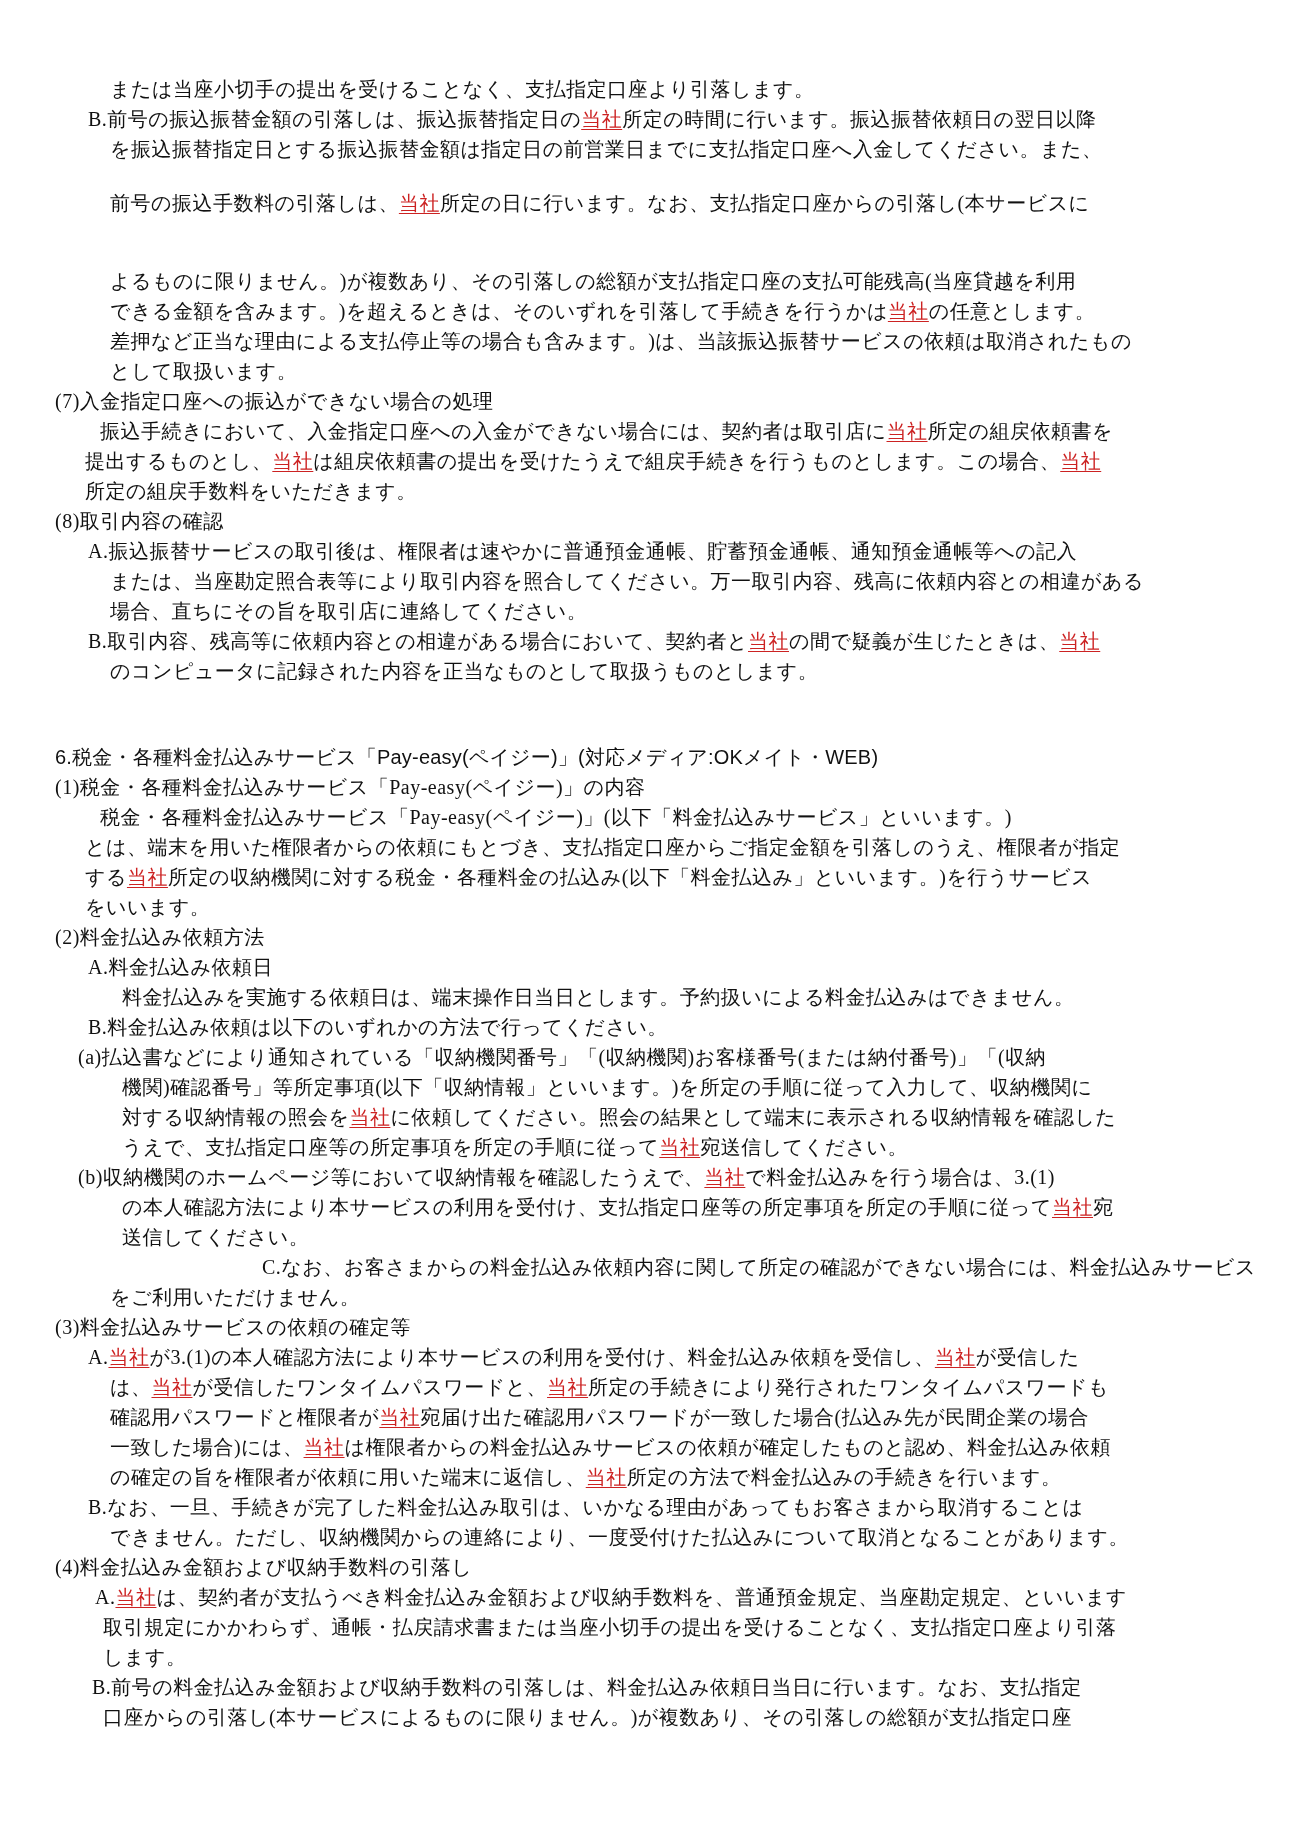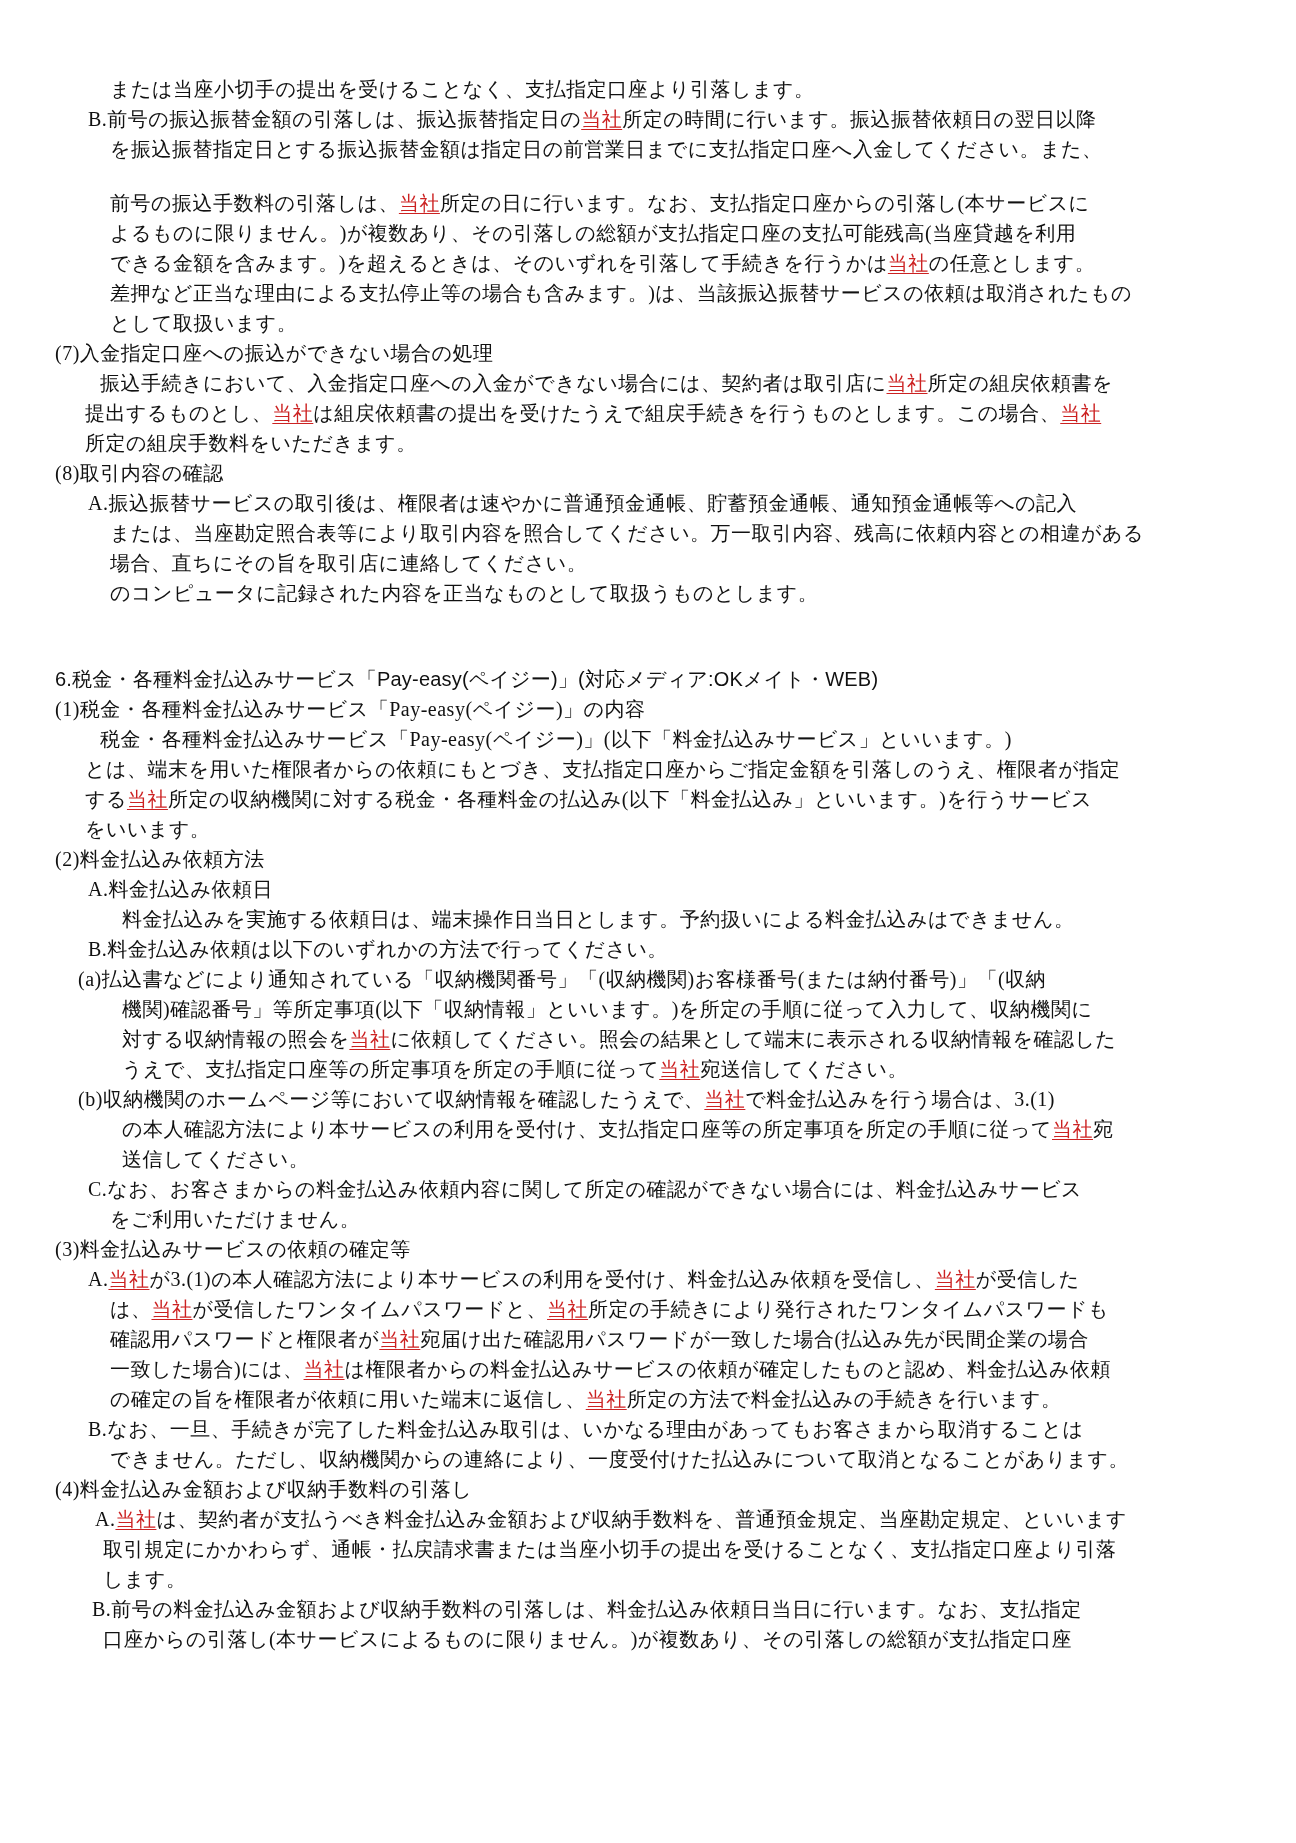--- a/index.html
+++ b/index.html
@@ -46,51 +46,52 @@
 </style>
 </head>
 <body>
 
 <div class="page">
   <div>
       <div class="line" style="padding-left: 55px;"><span class="seg">または当座小切手の提出を受けることなく、支払指定口座より引落します。</span></div>
       <div class="line" style="padding-left: 33px;"><span class="seg">B.前号の振込振替金額の引落しは、振込振替指定日の</span><span class="seg red">当社</span><span class="seg">所定の時間に行います。振込振替依頼日の翌日以降</span></div>
       <div class="line" style="padding-left: 55px;"><span class="seg">を振込振替指定日とする振込振替金額は指定日の前営業日までに支払指定口座へ入金してください。また、</span></div>
       <div class="line" style="padding-left: 55px; margin-top: 24px;"><span class="seg">前号の振込手数料の引落しは、</span><span class="seg red">当社</span><span class="seg">所定の日に行います。なお、支払指定口座からの引落し(本サービスに</span></div>
-      <div class="line" style="padding-left: 55px;"><span class="seg">よるものに限りません。)が複数あり、その引落しの総額が支払指定口座の支払可能残高(当座貸越を利用</span></div>
+      <div class="line" style="padding-left: 55px; margin-top: 48px;"><span class="seg">よるものに限りません。)が複数あり、その引落しの総額が支払指定口座の支払可能残高(当座貸越を利用</span></div>
       <div class="line" style="padding-left: 55px;"><span class="seg">できる金額を含みます。)を超えるときは、そのいずれを引落して手続きを行うかは</span><span class="seg red">当社</span><span class="seg">の任意とします。</span></div>
       <div class="line" style="padding-left: 55px;"><span class="seg">差押など正当な理由による支払停止等の場合も含みます。)は、当該振込振替サービスの依頼は取消されたもの</span></div>
       <div class="line" style="padding-left: 55px;"><span class="seg">として取扱います。</span></div>
       <div class="line" style="padding-left: 0px;"><span class="seg">(7)入金指定口座への振込ができない場合の処理</span></div>
       <div class="line" style="padding-left: 45px;"><span class="seg">振込手続きにおいて、入金指定口座への入金ができない場合には、契約者は取引店に</span><span class="seg red">当社</span><span class="seg">所定の組戻依頼書を</span></div>
       <div class="line" style="padding-left: 30px;"><span class="seg">提出するものとし、</span><span class="seg red">当社</span><span class="seg">は組戻依頼書の提出を受けたうえで組戻手続きを行うものとします。この場合、</span><span class="seg red">当社</span></div>
       <div class="line" style="padding-left: 30px;"><span class="seg">所定の組戻手数料をいただきます。</span></div>
       <div class="line" style="padding-left: 0px;"><span class="seg">(8)取引内容の確認</span></div>
       <div class="line" style="padding-left: 33px;"><span class="seg">A.振込振替サービスの取引後は、権限者は速やかに普通預金通帳、貯蓄預金通帳、通知預金通帳等への記入</span></div>
       <div class="line" style="padding-left: 55px;"><span class="seg">または、当座勘定照合表等により取引内容を照合してください。万一取引内容、残高に依頼内容との相違がある</span></div>
       <div class="line" style="padding-left: 55px;"><span class="seg">場合、直ちにその旨を取引店に連絡してください。</span></div>
+      <div class="line" style="padding-left: 33px;"><span class="seg">B.取引内容、残高等に依頼内容との相違がある場合において、契約者と</span><span class="seg red">当社</span><span class="seg">の間で疑義が生じたときは、</span><span class="seg red">当社</span></div>
       <div class="line" style="padding-left: 55px;"><span class="seg">のコンピュータに記録された内容を正当なものとして取扱うものとします。</span></div>
       <div class="line heading gap-before" style="padding-left: 0px;"><span class="seg">6.税金・各種料金払込みサービス「Pay-easy(ペイジー)」(対応メディア:OKメイト・WEB)</span></div>
       <div class="line" style="padding-left: 0px;"><span class="seg">(1)税金・各種料金払込みサービス「Pay-easy(ペイジー)」の内容</span></div>
       <div class="line" style="padding-left: 45px;"><span class="seg">税金・各種料金払込みサービス「Pay-easy(ペイジー)」(以下「料金払込みサービス」といいます。)</span></div>
       <div class="line" style="padding-left: 30px;"><span class="seg">とは、端末を用いた権限者からの依頼にもとづき、支払指定口座からご指定金額を引落しのうえ、権限者が指定</span></div>
       <div class="line" style="padding-left: 30px;"><span class="seg">する</span><span class="seg red">当社</span><span class="seg">所定の収納機関に対する税金・各種料金の払込み(以下「料金払込み」といいます。)を行うサービス</span></div>
       <div class="line" style="padding-left: 30px;"><span class="seg">をいいます。</span></div>
       <div class="line" style="padding-left: 0px;"><span class="seg">(2)料金払込み依頼方法</span></div>
       <div class="line" style="padding-left: 33px;"><span class="seg">A.料金払込み依頼日</span></div>
       <div class="line" style="padding-left: 67px;"><span class="seg">料金払込みを実施する依頼日は、端末操作日当日とします。予約扱いによる料金払込みはできません。</span></div>
       <div class="line" style="padding-left: 33px;"><span class="seg">B.料金払込み依頼は以下のいずれかの方法で行ってください。</span></div>
       <div class="line" style="padding-left: 23px;"><span class="seg">(a)払込書などにより通知されている「収納機関番号」「(収納機関)お客様番号(または納付番号)」「(収納</span></div>
       <div class="line" style="padding-left: 67px;"><span class="seg">機関)確認番号」等所定事項(以下「収納情報」といいます。)を所定の手順に従って入力して、収納機関に</span></div>
       <div class="line" style="padding-left: 67px;"><span class="seg">対する収納情報の照会を</span><span class="seg red">当社</span><span class="seg">に依頼してください。照会の結果として端末に表示される収納情報を確認した</span></div>
       <div class="line" style="padding-left: 67px;"><span class="seg">うえで、支払指定口座等の所定事項を所定の手順に従って</span><span class="seg red">当社</span><span class="seg">宛送信してください。</span></div>
       <div class="line" style="padding-left: 23px;"><span class="seg">(b)収納機関のホームページ等において収納情報を確認したうえで、</span><span class="seg red">当社</span><span class="seg">で料金払込みを行う場合は、3.(1)</span></div>
       <div class="line" style="padding-left: 67px;"><span class="seg">の本人確認方法により本サービスの利用を受付け、支払指定口座等の所定事項を所定の手順に従って</span><span class="seg red">当社</span><span class="seg">宛</span></div>
       <div class="line" style="padding-left: 67px;"><span class="seg">送信してください。</span></div>
-      <div class="line" style="padding-left: 33px;"><span class="seg">C.なお、お客さまからの料金払込み依頼内容に関して所定の確認ができない場合には、料金払込みサービス</span></div>
+      <div class="line" style="padding-left: 33px; text-align: right;"><span class="seg">C.なお、お客さまからの料金払込み依頼内容に関して所定の確認ができない場合には、料金払込みサービス</span></div>
       <div class="line" style="padding-left: 55px;"><span class="seg">をご利用いただけません。</span></div>
       <div class="line" style="padding-left: 0px;"><span class="seg">(3)料金払込みサービスの依頼の確定等</span></div>
       <div class="line" style="padding-left: 33px;"><span class="seg">A.</span><span class="seg red">当社</span><span class="seg">が3.(1)の本人確認方法により本サービスの利用を受付け、料金払込み依頼を受信し、</span><span class="seg red">当社</span><span class="seg">が受信した</span></div>
       <div class="line" style="padding-left: 55px;"><span class="seg">は、</span><span class="seg red">当社</span><span class="seg">が受信したワンタイムパスワードと、</span><span class="seg red">当社</span><span class="seg">所定の手続きにより発行されたワンタイムパスワードも</span></div>
       <div class="line" style="padding-left: 55px;"><span class="seg">確認用パスワードと権限者が</span><span class="seg red">当社</span><span class="seg">宛届け出た確認用パスワードが一致した場合(払込み先が民間企業の場合</span></div>
       <div class="line" style="padding-left: 55px;"><span class="seg">一致した場合)には、</span><span class="seg red">当社</span><span class="seg">は権限者からの料金払込みサービスの依頼が確定したものと認め、料金払込み依頼</span></div>
       <div class="line" style="padding-left: 55px;"><span class="seg">の確定の旨を権限者が依頼に用いた端末に返信し、</span><span class="seg red">当社</span><span class="seg">所定の方法で料金払込みの手続きを行います。</span></div>
       <div class="line" style="padding-left: 33px;"><span class="seg">B.なお、一旦、手続きが完了した料金払込み取引は、いかなる理由があってもお客さまから取消することは</span></div>
       <div class="line" style="padding-left: 55px;"><span class="seg">できません。ただし、収納機関からの連絡により、一度受付けた払込みについて取消となることがあります。</span></div>
       <div class="line" style="padding-left: 0px;"><span class="seg">(4)料金払込み金額および収納手数料の引落し</span></div>

